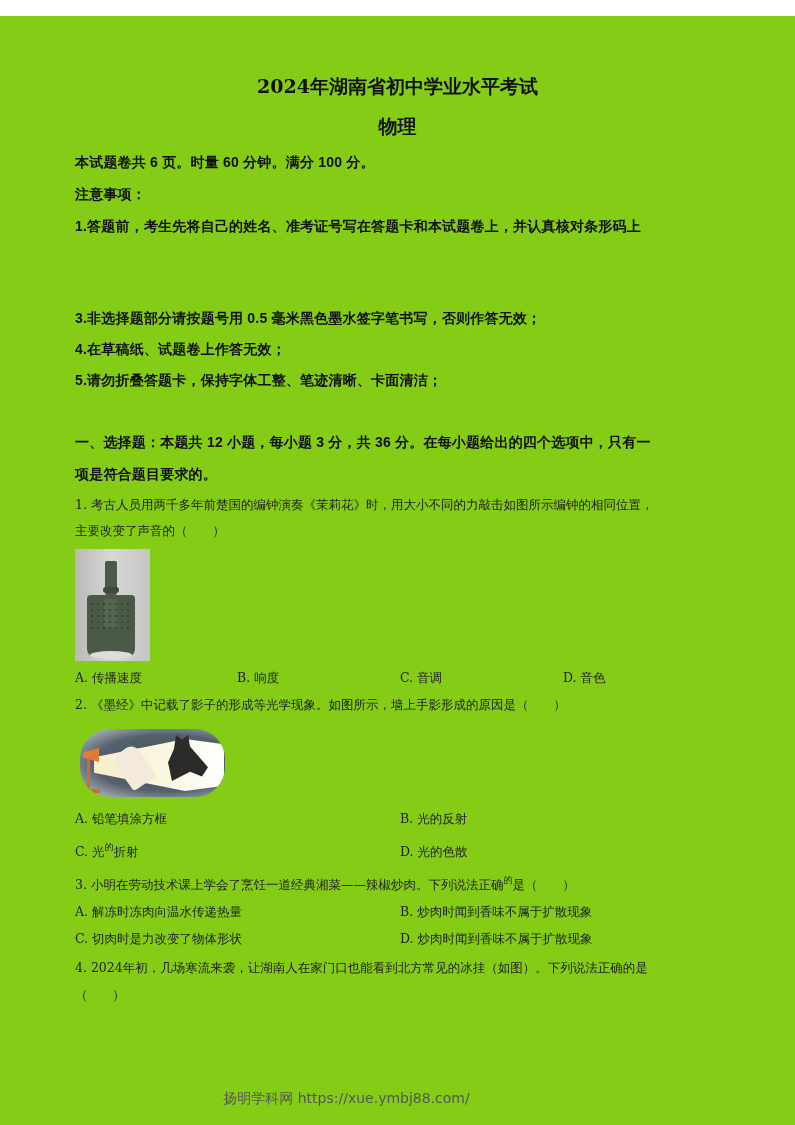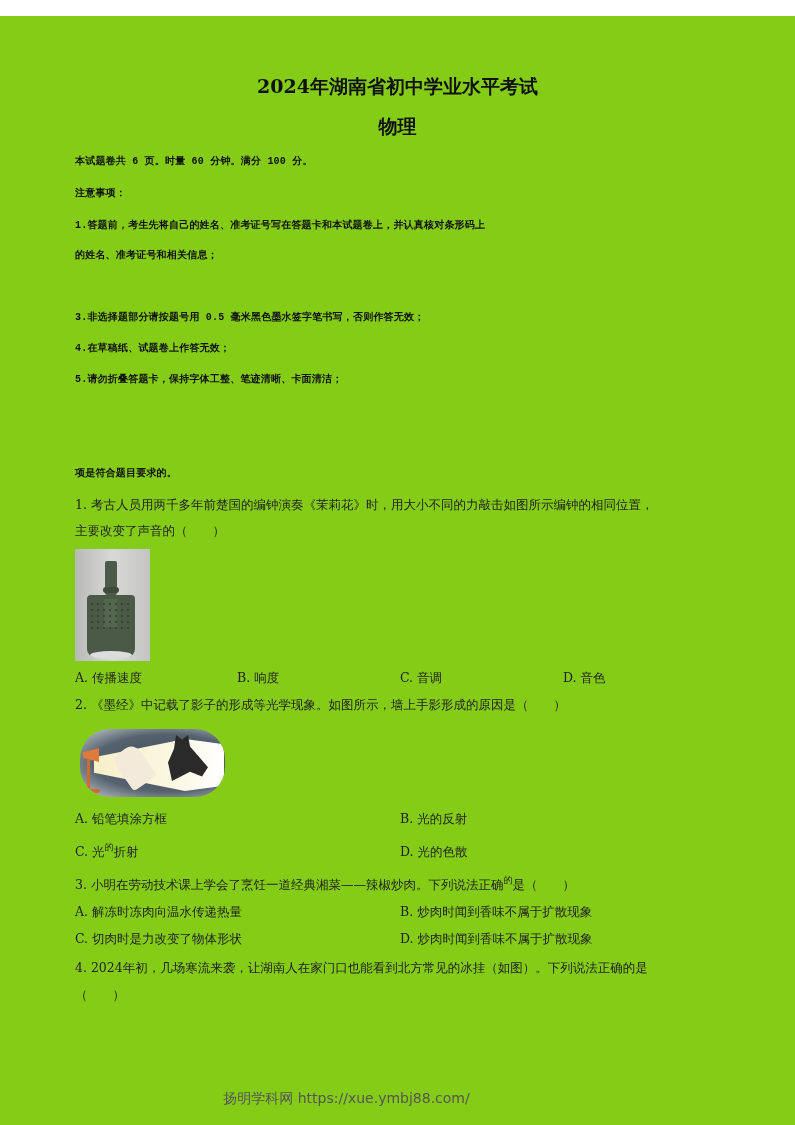--- a/index.html
+++ b/index.html
@@ -1,20 +1,20 @@
 <!DOCTYPE html>
 <html><head>
 <meta charset="utf-8">
 <style>
   html, body { margin: 0; padding: 0; background: #ffffff; }
   body { width: 795px; height: 1125px; position: relative; overflow: hidden; color: #111; }
   .page { position: absolute; left: 0; top: 16px; width: 795px; height: 1125px; background: #84cc16; }
   .abs { position: absolute; white-space: nowrap; }
   .title { font-family: "DejaVu Serif", serif; font-weight: bold; font-size: 19px; left: 0; width: 795px; text-align: center; }
-  .bold { font-family: Liberation Mono, monospace; font-weight: bold; font-size: 10px; letter-spacing: 0.2px; }
+  .bold { font-family: Liberation Sans, sans-serif; font-weight: bold; font-size: 14px; letter-spacing: 0.2px; }
   .reg { font-family: "DejaVu Serif", serif; font-size: 12.5px; color: #222; }
   .sup { font-size: 9px; position: relative; top: -6px; }
   .footer { font-family: "DejaVu Sans", sans-serif; font-size: 14px; color: #555; left: 0; width: 693px; text-align: center; }
   
   .bell-img { position: absolute; left: 75px; top: 533px; width: 75px; height: 112px;
     background: linear-gradient(90deg, #b9bab7 0%, #d8d9d6 50%, #c4c5c2 100%); overflow: hidden; }
   .bell-neck { position: absolute; left: 30px; top: 12px; width: 12px; height: 34px; background: #4c5a4a; border-radius: 2px; }
   .bell-ring { position: absolute; left: 28px; top: 38px; width: 16px; height: 6px; background: #3e4a3c; border-radius: 3px; }
   .bell-body { position: absolute; left: 12px; top: 46px; width: 48px; height: 62px; background: #4a5a46;
     border-radius: 4px 4px 8px 8px; }
@@ -42,25 +42,25 @@
 
 <div class="page">
 
   <div class="abs title" style="top:58px;">2024年湖南省初中学业水平考试</div>
   <div class="abs title" style="top:98px;">物理</div>
 
   <div class="abs bold" style="left:75px;top:138px;">本试题卷共 6 页。时量 60 分钟。满分 100 分。</div>
   <div class="abs bold" style="left:75px;top:170px;">注意事项：</div>
 
   <div class="abs bold" style="left:75px;top:202px;">1.答题前，考生先将自己的姓名、准考证号写在答题卡和本试题卷上，并认真核对条形码上</div>
-  <div class="abs bold" style="left:75px;top:232px;">的姓名、准考证号和相关信息；</div>
   <div class="abs bold" style="left:75px;top:294px;">3.非选择题部分请按题号用 0.5 毫米黑色墨水签字笔书写，否则作答无效；</div>
   <div class="abs bold" style="left:75px;top:325px;">4.在草稿纸、试题卷上作答无效；</div>
   <div class="abs bold" style="left:75px;top:356px;">5.请勿折叠答题卡，保持字体工整、笔迹清晰、卡面清洁；</div>
 
+  <div class="abs bold" style="left:75px;top:418px;">一、选择题：本题共 12 小题，每小题 3 分，共 36 分。在每小题给出的四个选项中，只有一</div>
   <div class="abs bold" style="left:75px;top:450px;">项是符合题目要求的。</div>
 
   <div class="abs reg" style="left:75px;top:481px;">1. 考古人员用两千多年前楚国的编钟演奏《茉莉花》时，用大小不同的力敲击如图所示编钟的相同位置，</div>
   <div class="abs reg" style="left:75px;top:507px;">主要改变了声音的（　　）</div>
   <div class="bell-img">
     <div class="bell-neck"></div>
     <div class="bell-ring"></div>
     <div class="bell-body"></div>
     <div class="bell-dots"></div>
   </div>

